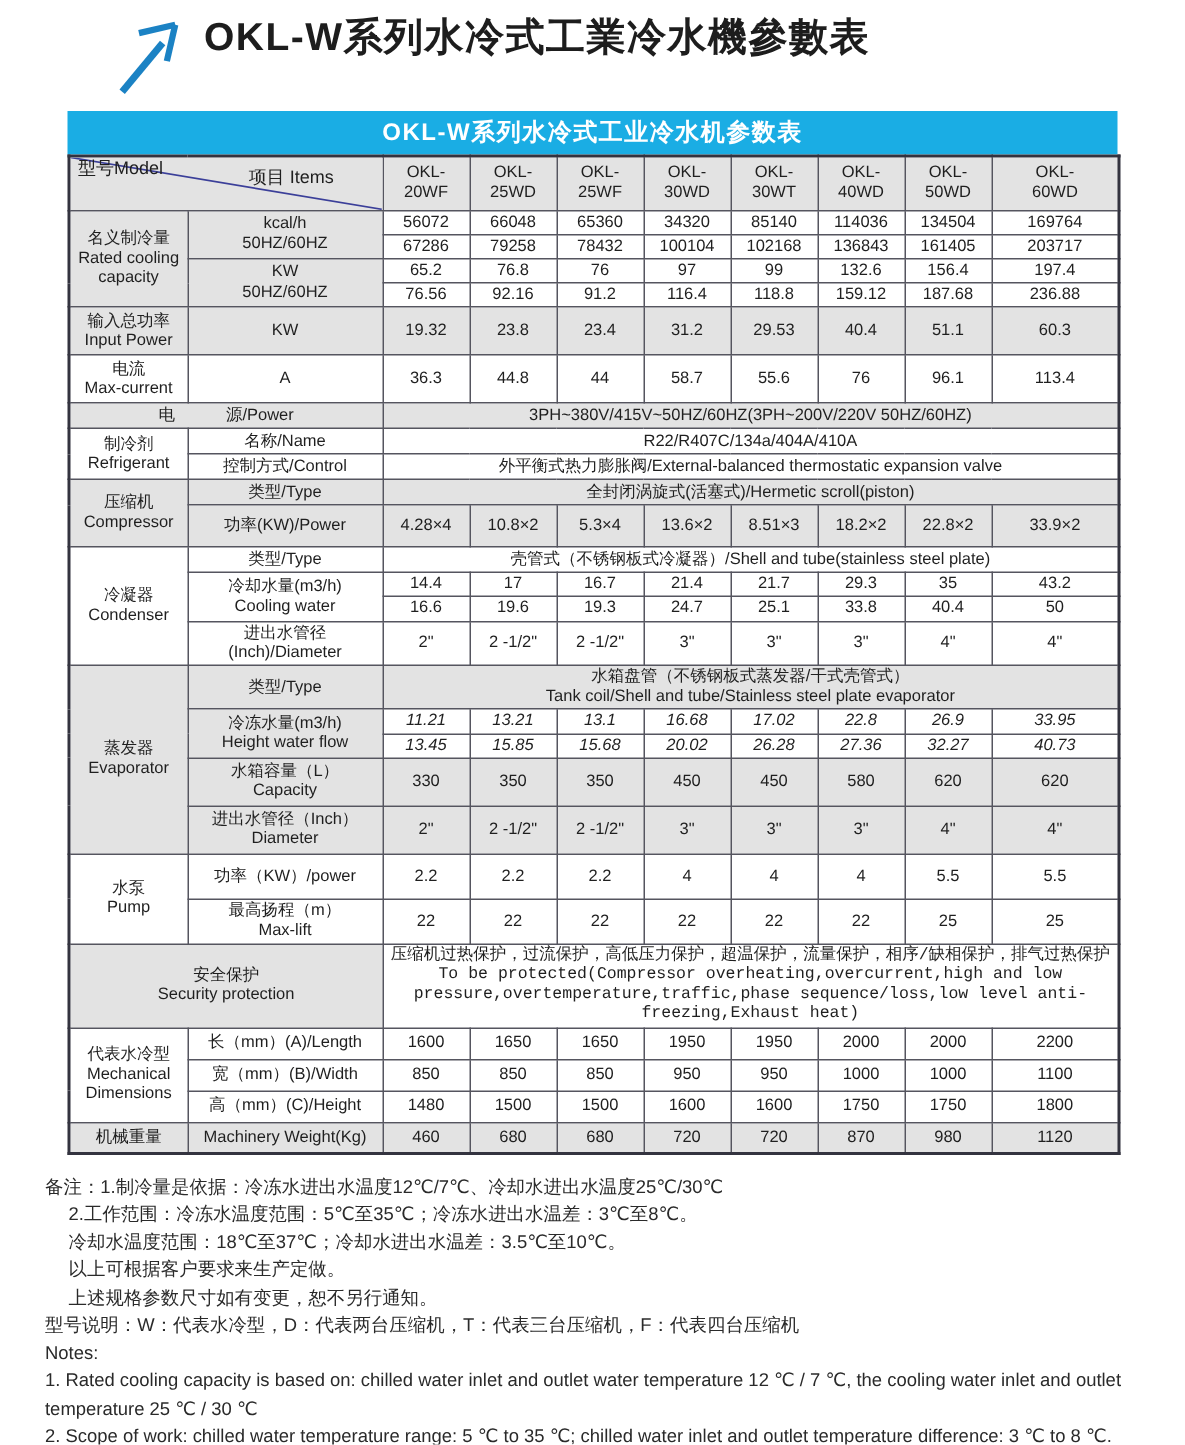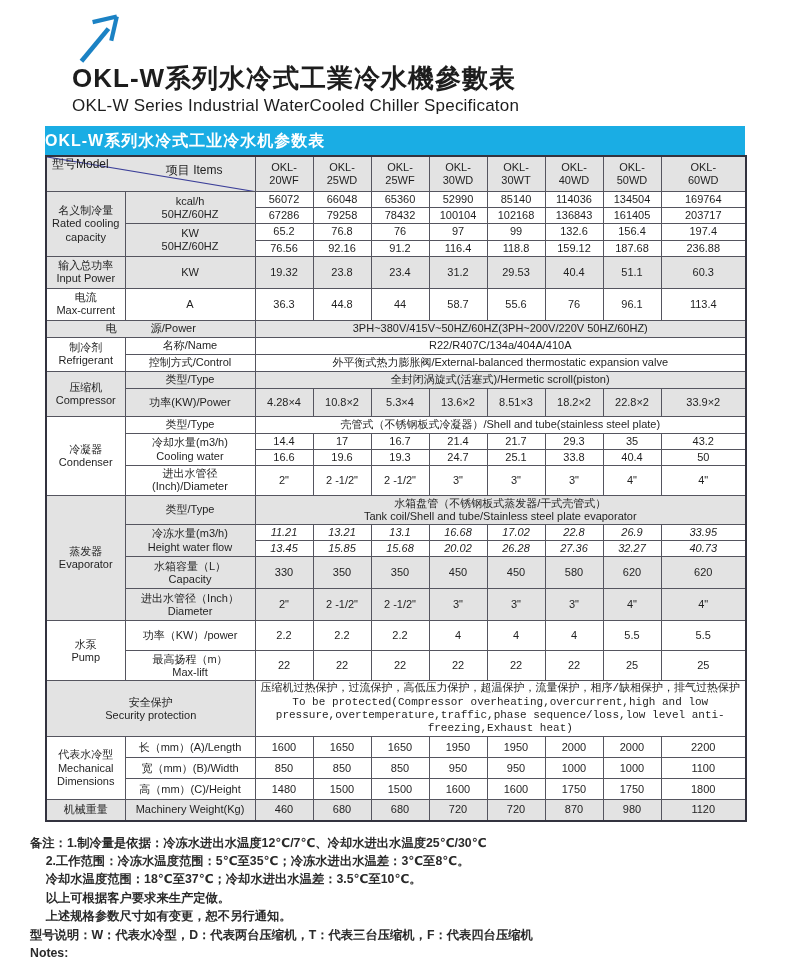--- a/index.html
+++ b/index.html
@@ -1,28 +1,28 @@
 <!DOCTYPE html>
 <html><head>
 <meta charset="utf-8">
 <style>
   html,body{margin:0;padding:0;background:#ffffff;}
   body{
     width:790px;height:963px;
     font-family:"Liberation Sans","DejaVu Sans",sans-serif;
     color:#222;position:relative;overflow:hidden;
   }
-  .page-header{display:flex;align-items:flex-start;margin:10px 0 10px 72px;flex-direction:column;}
+  .page-header{display:flex;align-items:flex-start;margin:10px 0 10px 72px;}
   .logo{width:58px;height:54px;margin-right:6px;flex:0 0 auto;}
   .title-zh{font-size:26px;font-weight:bold;color:#1d1d1d;letter-spacing:1px;line-height:1.1;}
   .title-en{font-size:17px;color:#1d1d1d;margin-top:3px;letter-spacing:0.2px;}
 
   .banner{
     width:700px;margin-left:45px;height:29px;line-height:29px;
-    background:#1AADE4;color:#ffffff;text-align:left;
+    background:#1AADE4;color:#ffffff;text-align:center;
     font-size:16px;letter-spacing:1px;font-weight:bold;
   }
 
   table.spec{
     border-collapse:collapse;table-layout:fixed;
     width:700px;margin-left:45px;
     border:2px solid #33333f;
   }
   table.spec td{
     border:1px solid #55555f;
@@ -39,34 +39,33 @@
   .r28{height:28px}.r29{height:30px}.r30{height:32px}.r20{height:21px}.r48{height:52px}
   td.corner{position:relative;padding:0;}
   td.corner svg{position:absolute;left:0;top:0;width:100%;height:100%;}
   .corner-model{position:absolute;left:5px;bottom:20px;font-size:12px;}
   .corner-items{position:absolute;right:32px;top:6px;font-size:12px;}
   td.model{font-size:12px;}
   td.sec{text-align:left;font-size:10.5px;padding:2px 5px;line-height:1.35;font-family:Liberation Mono, monospace;}
   td.leftlbl .zh{margin-right:34px;}
 
   .notes{margin:12px 0 0 30px;width:745px;font-size:12.3px;color:#2a2a2a;line-height:1.5;}
-  .notes .block{white-space:pre-wrap;font-weight:bold;}
+  .notes .block{white-space:pre-wrap;}
 </style>
 </head>
 <body>
 
 <div class="page-header">
   <svg class="logo" viewBox="0 0 60 58">
     <path d="M21 13 L47 7" stroke="#1b82c4" stroke-width="4.5" fill="none"></path>
     <path d="M47 7 L41 33" stroke="#1b82c4" stroke-width="4.5" fill="none"></path>
     <path d="M9 55 L38 20" stroke="#1b82c4" stroke-width="5" fill="none"></path>
   </svg>
   <div>
     <div class="title-zh">OKL-W系列水冷式工業冷水機參數表</div>
-    <div class="title-en">OKL-W Series Industrial WaterCooled Chiller Specificaton</div>
   </div>
 </div>
 
 <div class="banner">OKL-W系列水冷式工业冷水机参数表</div>
 
 <table class="spec">
   <colgroup>
     <col style="width:79px">
       <col style="width:130px">
     <col style="width:58px">
@@ -108,21 +107,21 @@
 
     <tr class="r15">
       <td rowspan="4" class="g pre">名义制冷量
 Rated cooling
 capacity</td>
       <td rowspan="2" class="g pre">kcal/h
 50HZ/60HZ</td>
     <td>56072</td>
         <td>66048</td>
         <td>65360</td>
-        <td>52990</td>
+        <td>34320</td>
         <td>85140</td>
         <td>114036</td>
         <td>134504</td>
         <td>169764</td>
       </tr>
     <tr class="r15">
         <td>67286</td>
         <td>79258</td>
         <td>78432</td>
         <td>100104</td>

